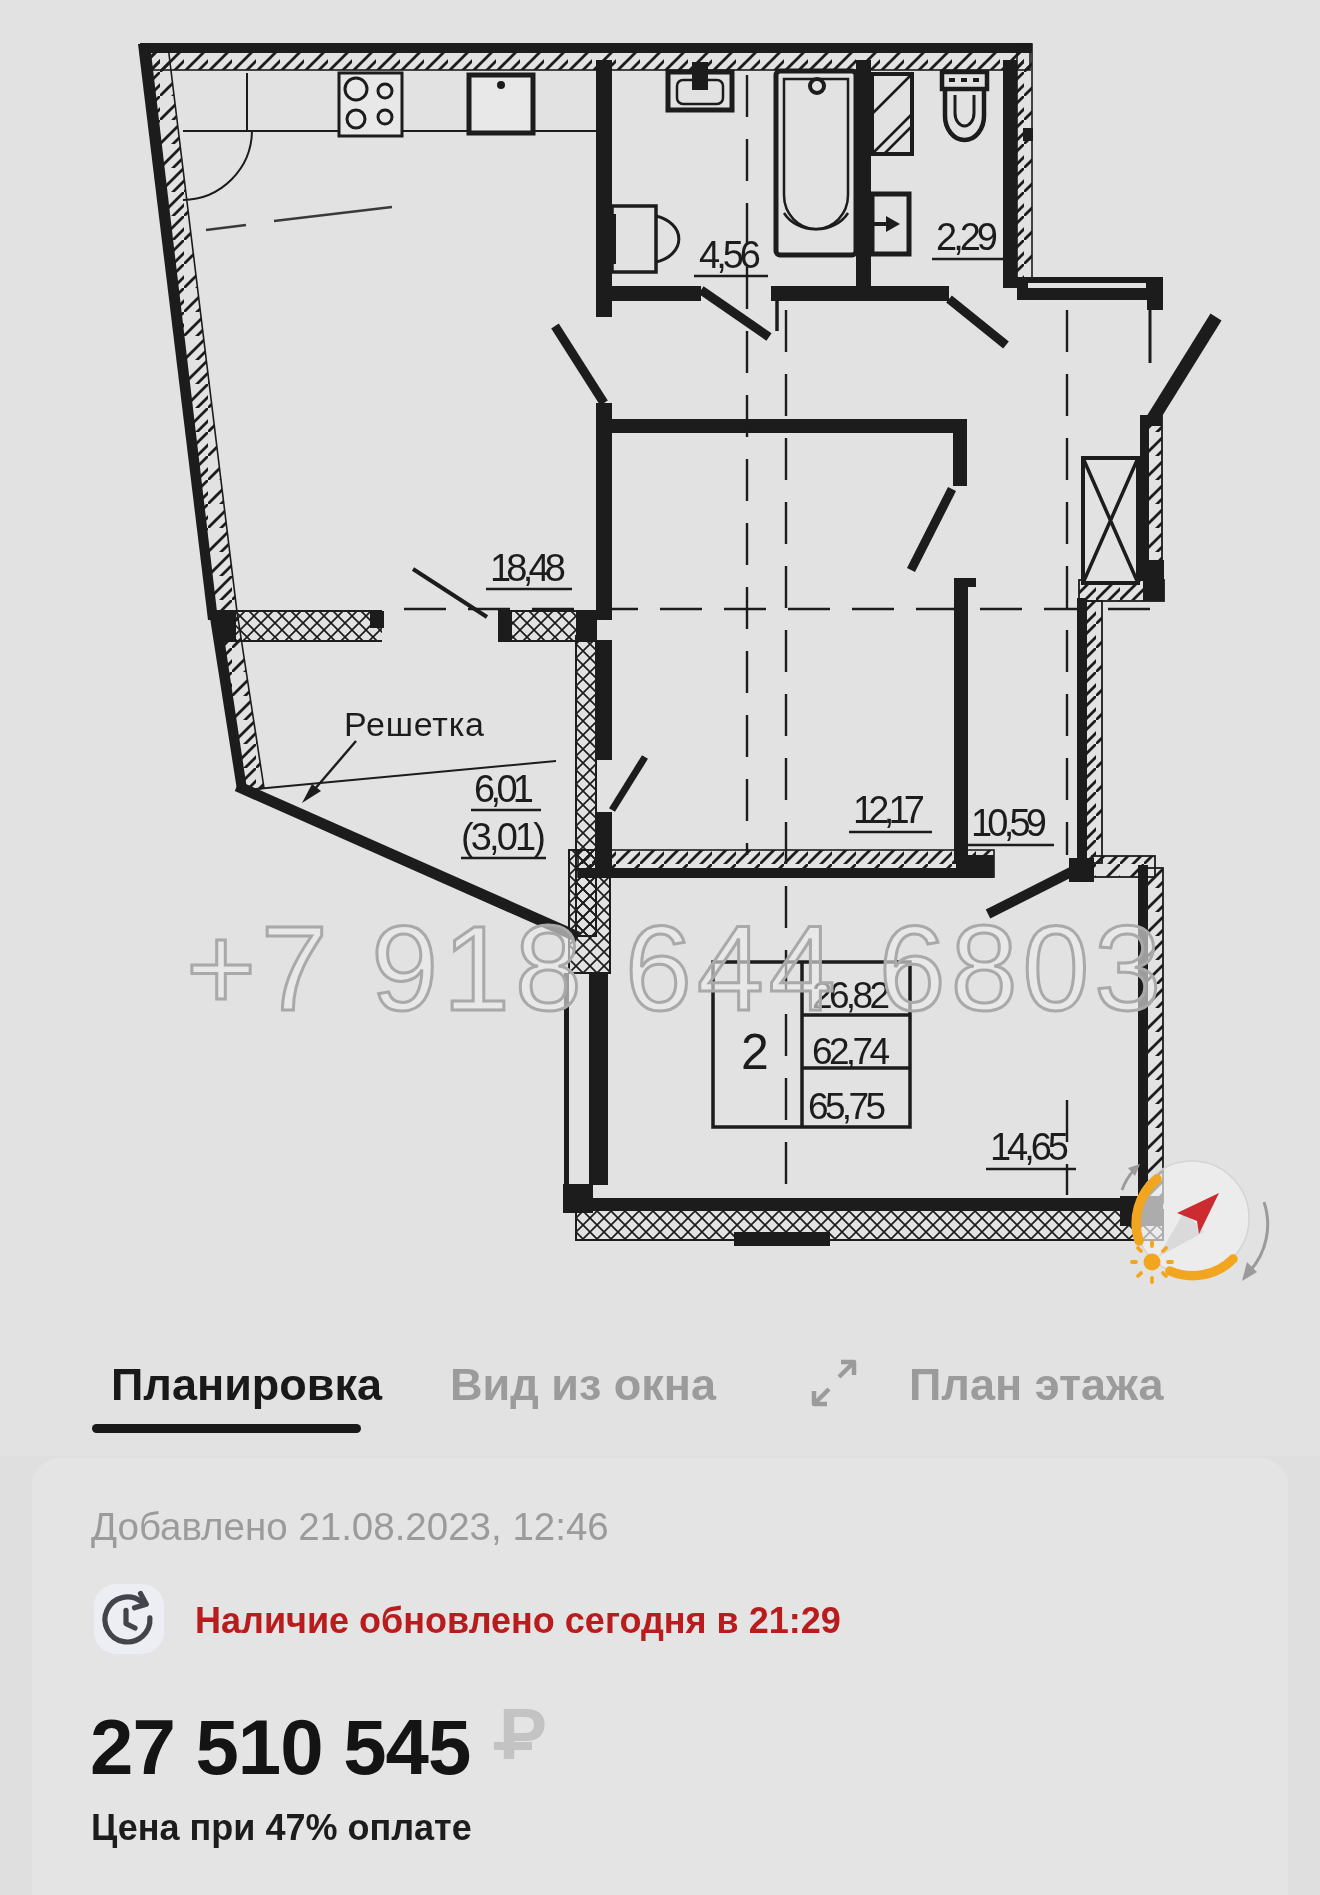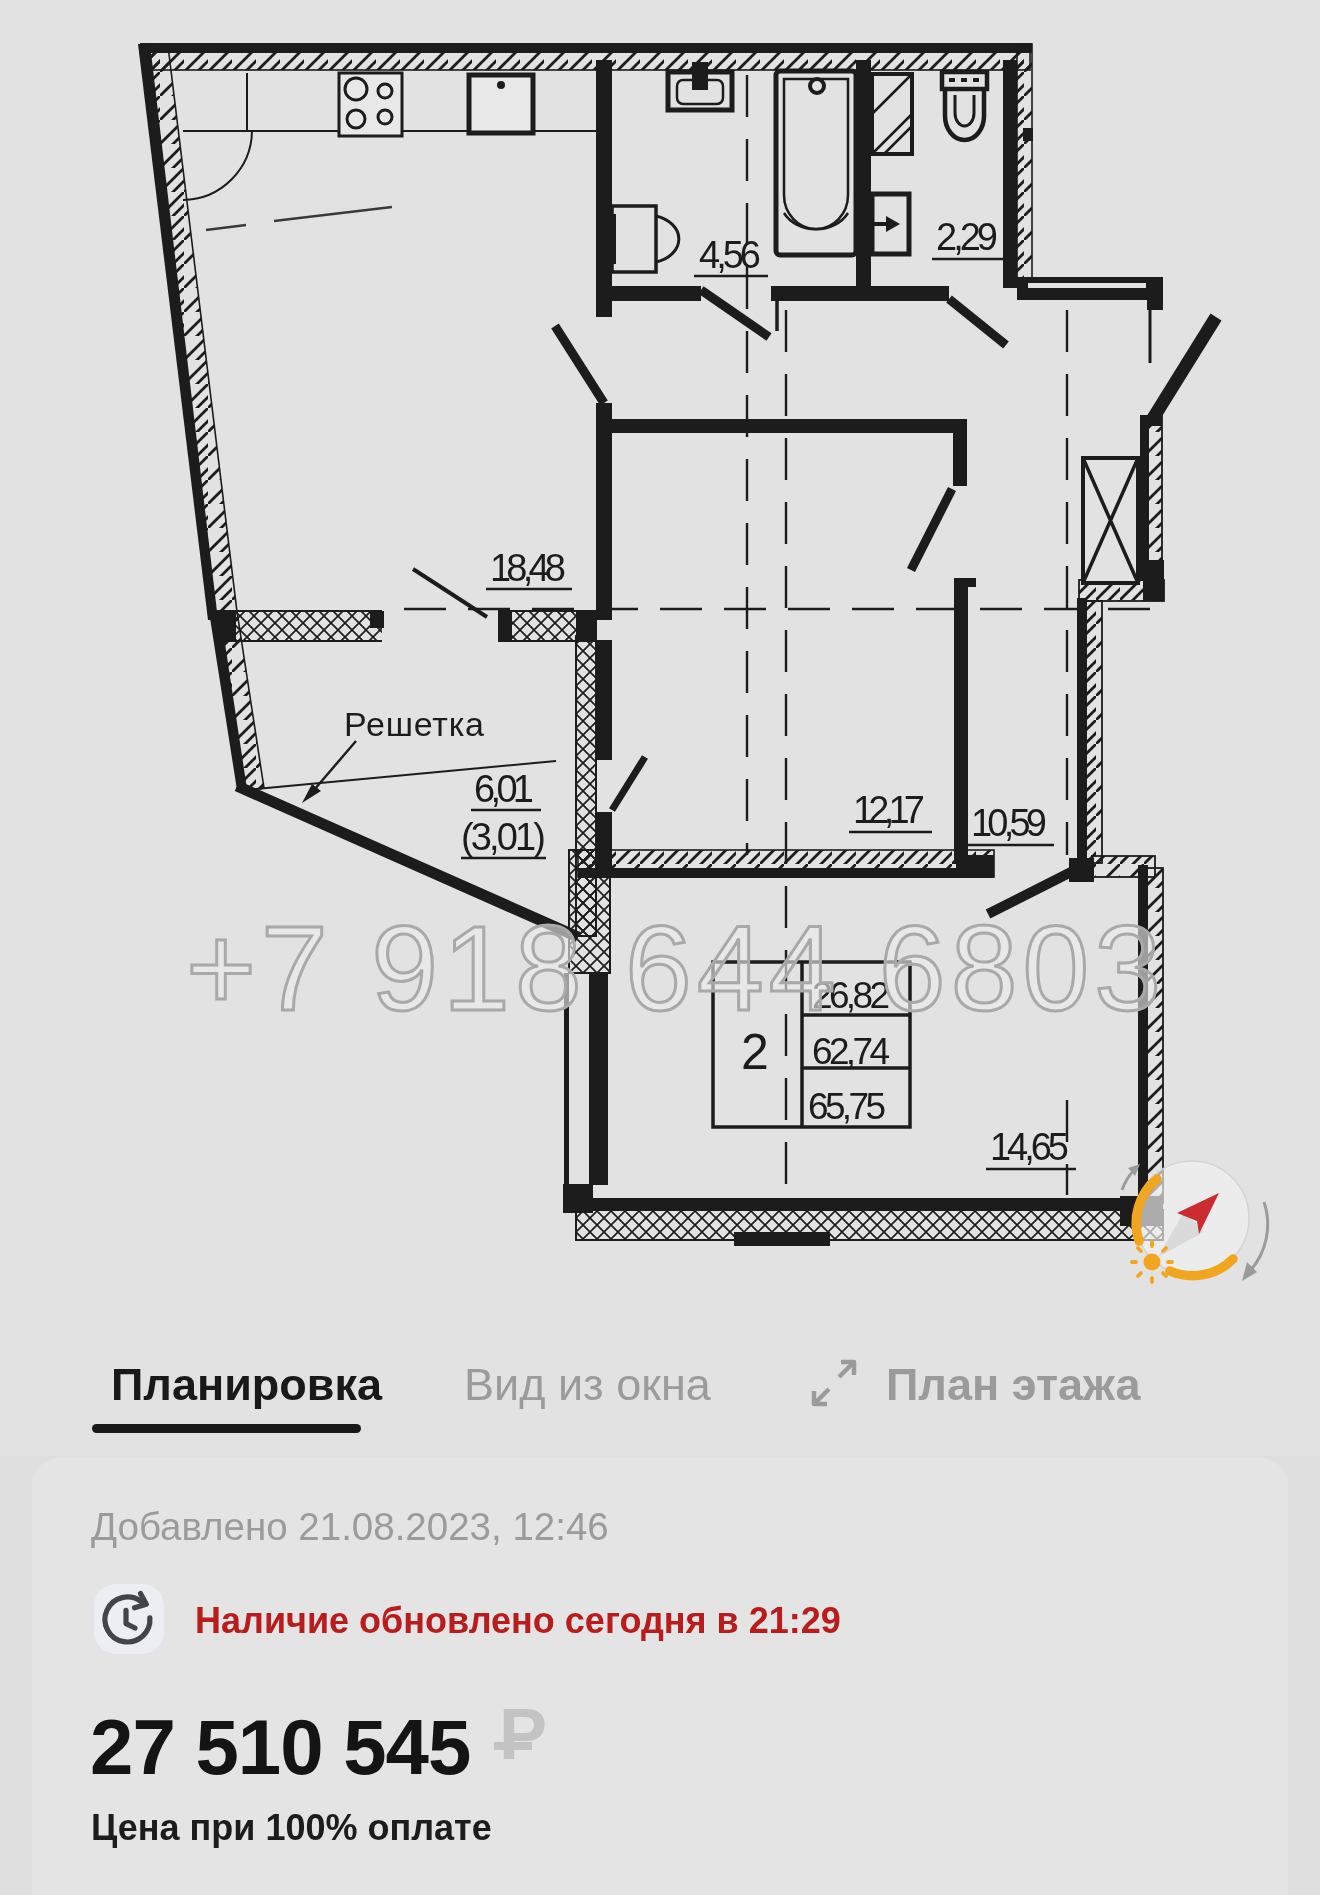--- a/index.html
+++ b/index.html
@@ -276,45 +276,45 @@
 <path d="M1226,1281 L1241,1272 L1231,1262 Z" fill="#9b9b9b"></path>
 </g>
 </svg>
 
 </div>
 
 <div class="abs" style="left:92px;top:1359px;font-size:45px;font-weight:bold;color:#191919;letter-spacing:0px;margin-left:19px;">Планировка</div>
 
 <div class="abs" style="left:92px;top:1424px;width:269px;height:9px;background:#191919;border-radius:5px;"></div>
 
-<div class="abs" style="left:450px;top:1359px;font-size:45px;font-weight:normal;color:#9b9b9b;margin-left:14px;">Вид из окна</div>
+<div class="abs" style="left:450px;top:1359px;font-size:45px;font-weight:bold;color:#9b9b9b;">Вид из окна</div>
 
 <svg class="abs" style="left:808px;top:1358px;" width="52" height="50" viewBox="0 0 52 50">
   <g stroke="#9b9b9b" stroke-width="4.5" fill="none">
     <path d="M31 19 L46 4"></path>
       <path d="M33 4 H46 V17" stroke-linejoin="round"></path>
     <path d="M21 31 L6 46"></path>
       <path d="M6 33 V46 H19" stroke-linejoin="round"></path>
   </g>
 </svg>
 
-<div class="abs" style="left:886px;top:1359px;font-size:45px;font-weight:bold;color:#9b9b9b;">План этажа</div>
+<div class="abs" style="left:909px;top:1359px;font-size:45px;font-weight:bold;color:#9b9b9b;">План этажа</div>
 
 <div class="abs" style="left:91px;top:1505px;font-size:38.5px;color:#9b9b9b;">Добавлено 21.08.2023, 12:46</div>
 
 <div class="abs" style="left:94px;top:1584px;width:70px;height:70px;background:#eceef3;border-radius:22px;"></div>
 
 <svg class="abs" style="left:94px;top:1584px;" width="70" height="70" viewBox="0 0 70 70">
   <g stroke="#43434b" stroke-width="5.2" fill="none" stroke-linecap="round" stroke-linejoin="round">
     <path d="M55.9,33.9 A22.5,22.5 0 1 1 47.4,17.8"></path>
     <path d="M46.5,9.5 L52.3,20.3 L40.5,23.8"></path>
     <path d="M32,26.3 L32,39.6 L41,44"></path>
   </g>
 </svg>
 
 <div class="abs" style="left:195px;top:1600px;font-size:36px;font-weight:bold;color:#b91c1c;">Наличие обновлено сегодня в 21:29</div>
 
 <div class="abs" style="left:90px;top:1702px;font-size:78px;font-weight:bold;color:#141414;letter-spacing:-1px;">27 510 545</div>
 
 <div class="abs" style="left:499px;top:1693px;font-size:72px;font-weight:bold;color:#c3c3c3;">Р</div>
 <div class="abs" style="left:494px;top:1742px;width:38px;height:8px;background:#c3c3c3;"></div>
 
-<div class="abs" style="left:91px;top:1807px;font-size:36px;font-weight:bold;color:#1c1c1c;">Цена при 100% оплате</div>
+<div class="abs" style="left:91px;top:1807px;font-size:36px;font-weight:bold;color:#1c1c1c;">Цена при 47% оплате</div>
 
 </body></html>

